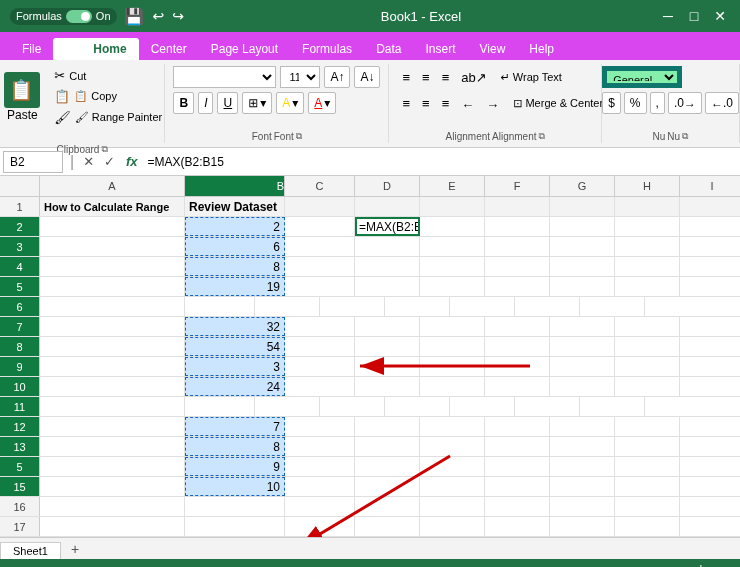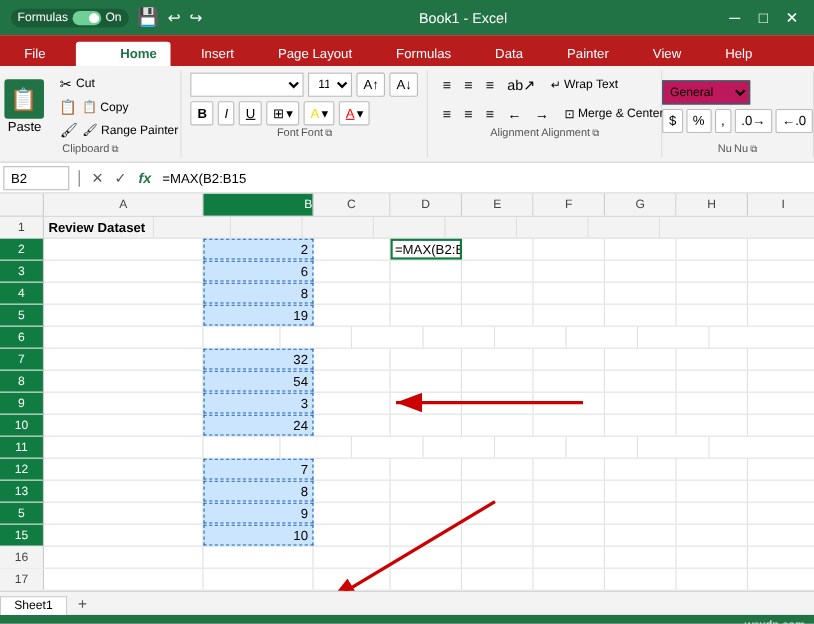--- a/index.html
+++ b/index.html
@@ -40,26 +40,25 @@
     }
     .toggle-dot {
       width: 9px; height: 9px;
       background: white;
       border-radius: 50%;
     }
     .win-btn { color: white; font-size: 14px; cursor: pointer; width: 20px; text-align: center; }
 
     
     .ribbon-tabs {
-      background: #b91c1c;
+      background: #d946ef;
       display: flex;
       padding: 0 10px;
       height: 28px;
       align-items: flex-end;
-      gap: 16px;
     }
     .ribbon-tab {
       color: white;
       padding: 4px 12px;
       font-size: 12px;
       cursor: pointer;
       border-radius: 3px 3px 0 0;
     }
     .ribbon-tab.active {
       background: #fff;
@@ -91,20 +90,21 @@
       flex: 1;
       gap: 4px;
     }
     .ribbon-group-label {
       font-size: 10px;
       color: #555;
       padding-top: 2px;
       display: flex;
       align-items: center;
       gap: 2px;
+      margin-top: 15px;
     }
 
     
     .paste-btn {
       display: flex;
       flex-direction: column;
       align-items: center;
       cursor: pointer;
       padding: 4px 6px;
       border-radius: 3px;
@@ -212,22 +212,22 @@
       font-size: 11px;
       white-space: nowrap;
       height: 22px;
     }
 
     
     .number-group {
       min-width: 80px;
     }
     .number-select {
-      border: 1px solid #0f766e;
-      background: #be185d;
+      border: 5px solid #0f766e;
+      background: #86efac;
       padding: 2px;
       font-size: 11px;
       width: 80px;
       height: 22px;
     }
 
     
     .formula-bar {
       display: flex;
       align-items: center;
@@ -426,25 +426,25 @@
   <div class="title-bar-right">
     <span class="win-btn">─</span>
     <span class="win-btn">□</span>
     <span class="win-btn">✕</span>
   </div>
 </div>
 
 <div class="ribbon-tabs">
   <div class="ribbon-tab">File</div>
   <div class="ribbon-tab active">Home</div>
-  <div class="ribbon-tab">Insert</div>
+  <div class="ribbon-tab">Center</div>
   <div class="ribbon-tab">Page Layout</div>
   <div class="ribbon-tab">Formulas</div>
   <div class="ribbon-tab">Data</div>
-  <div class="ribbon-tab">Painter</div>
+  <div class="ribbon-tab">Insert</div>
   <div class="ribbon-tab">View</div>
   <div class="ribbon-tab">Help</div>
 </div>
 
 <div class="ribbon">
 
   <div class="ribbon-group">
     <div class="ribbon-group-content">
       <div class="paste-btn">
         <div class="paste-icon">📋</div>
@@ -579,20 +579,21 @@
       <div class="col-header cell-f">F</div>
       <div class="col-header cell-g">G</div>
       <div class="col-header cell-h">H</div>
       <div class="col-header cell-i">I</div>
     </div>
 
     <div class="sheet-body">
 
       <div class="sheet-row header-row" style="background:#f3f3f3;">
         <div class="row-num">1</div>
+        <div class="cell cell-a" style="font-weight:bold;font-size:11px;">How to Calculate Range</div>
         <div class="cell cell-b" style="justify-content:flex-start;font-weight:bold;">Review Dataset</div>
         <div class="cell cell-c"></div>
         <div class="cell cell-d"></div>
         <div class="cell cell-e"></div>
         <div class="cell cell-f"></div>
         <div class="cell cell-g"></div>
         <div class="cell cell-h"></div>
         <div class="cell cell-i"></div>
       </div>
 

